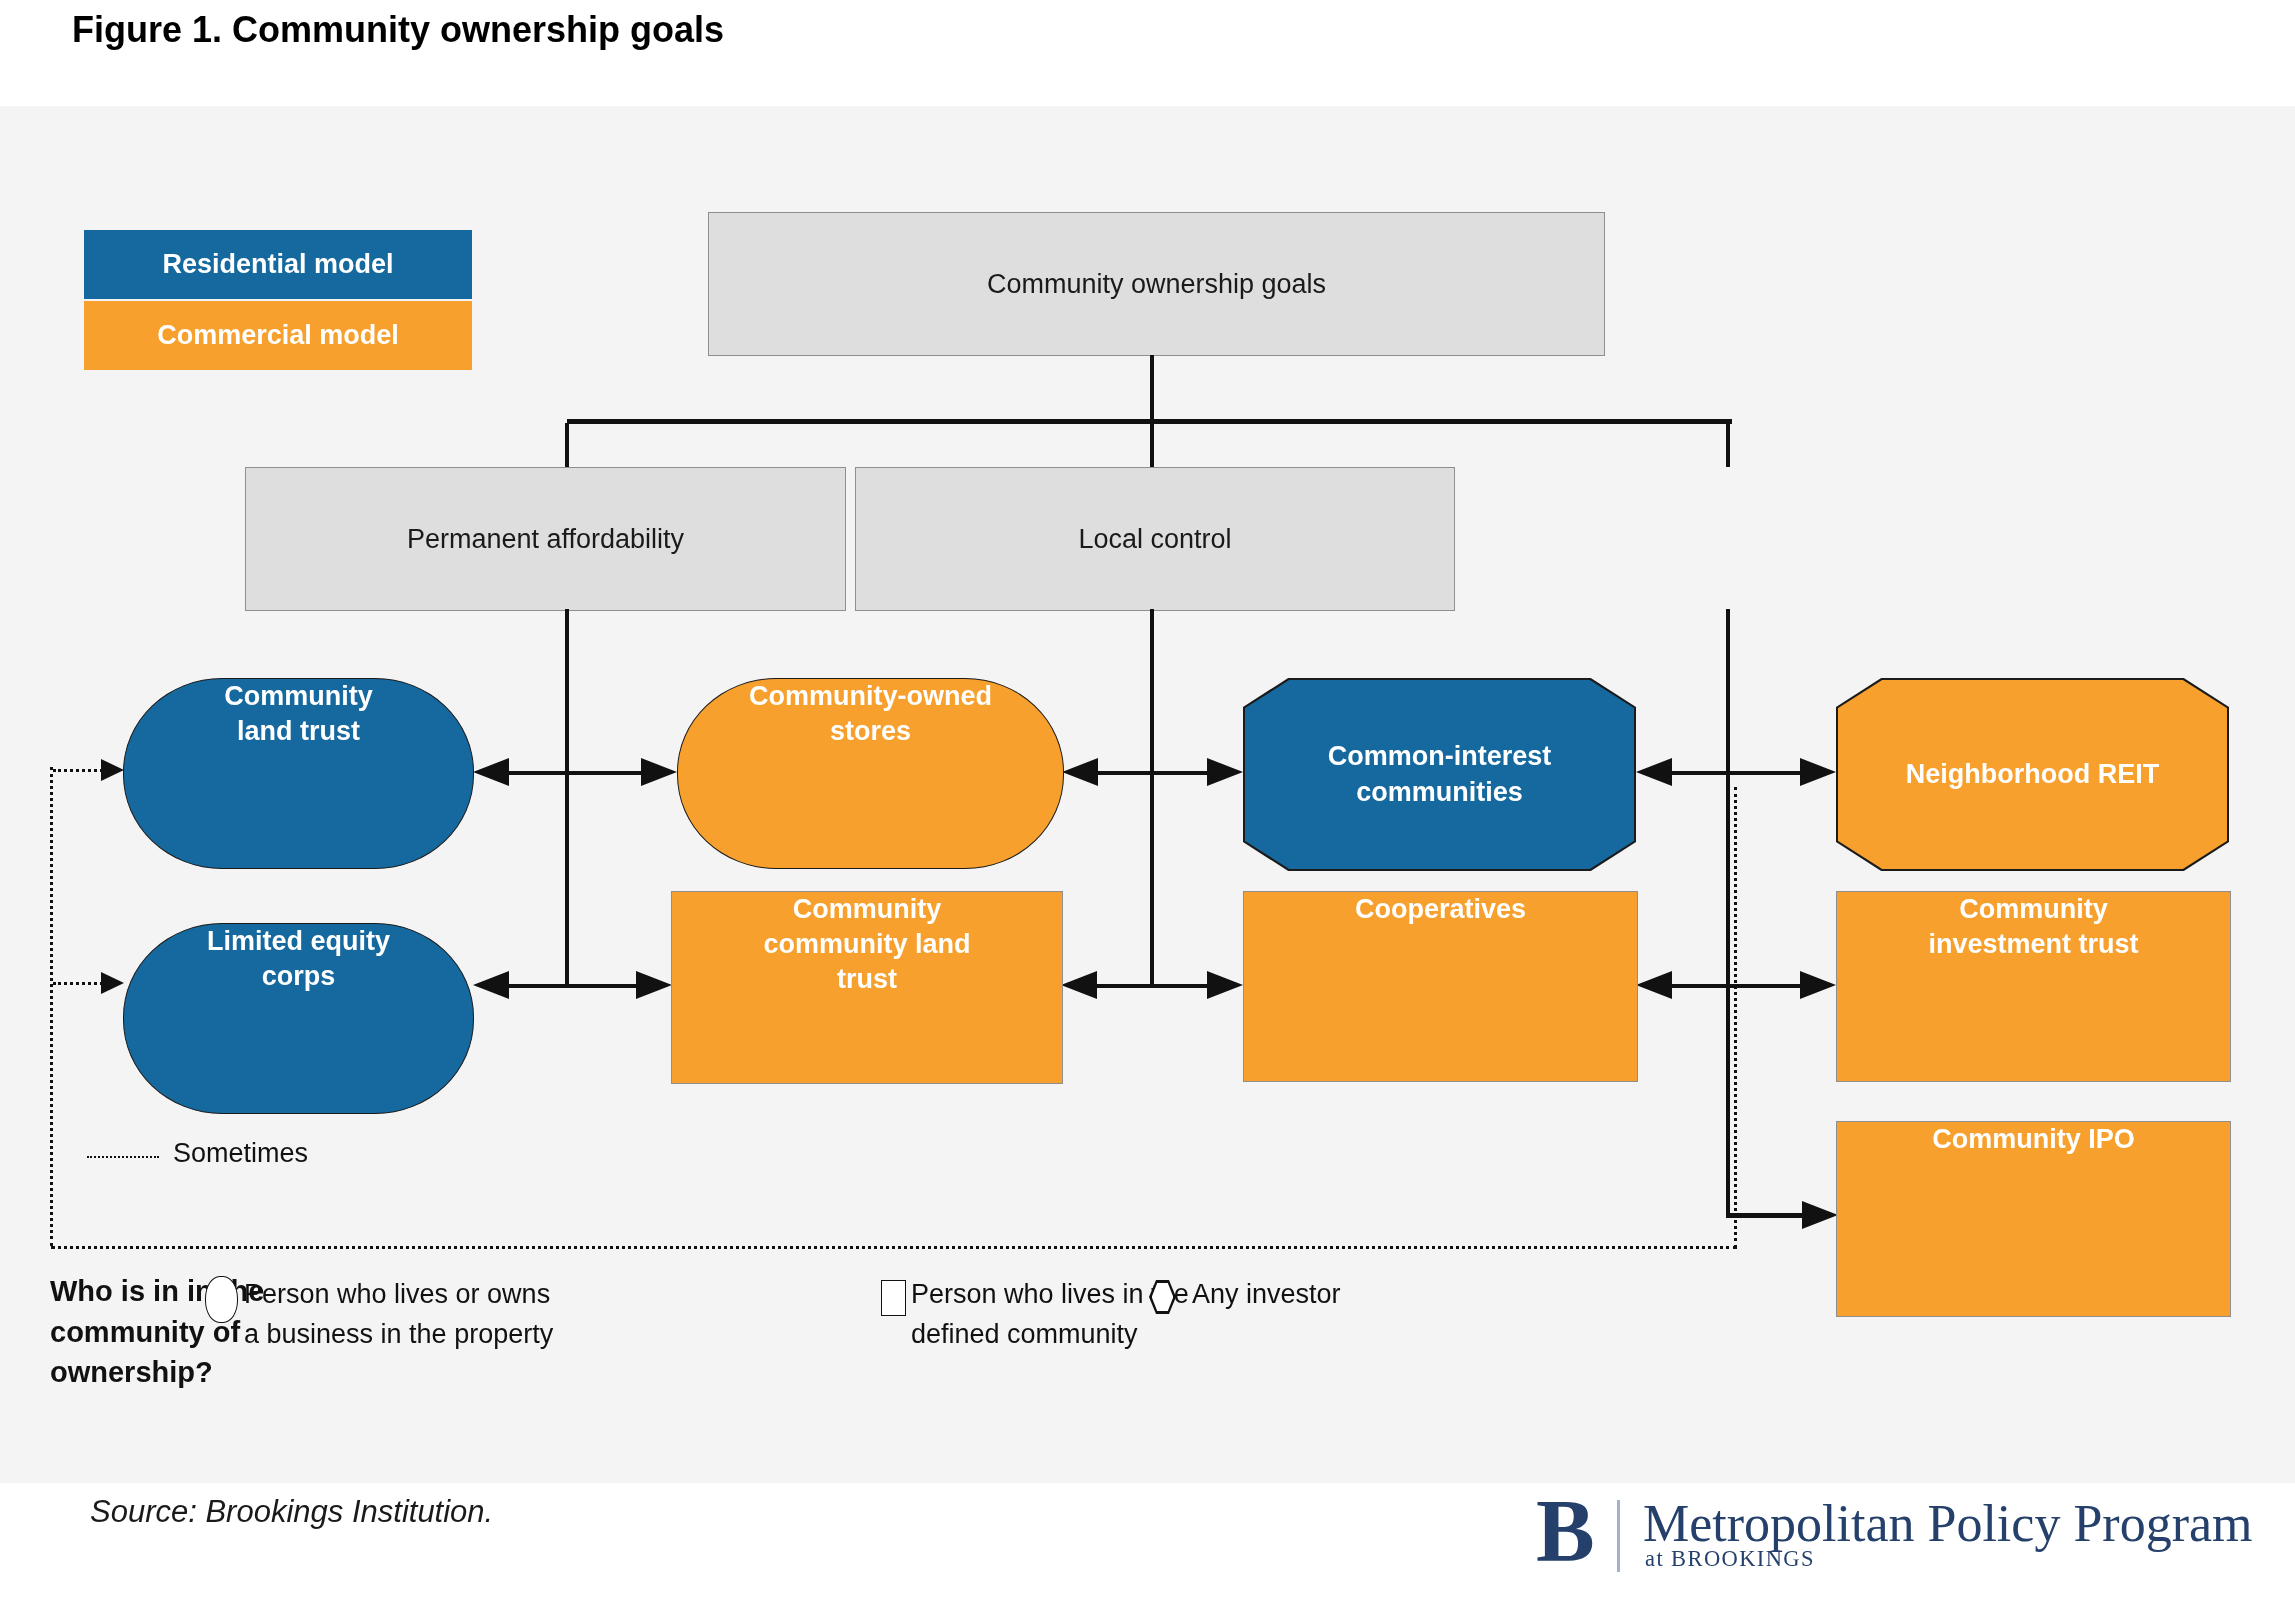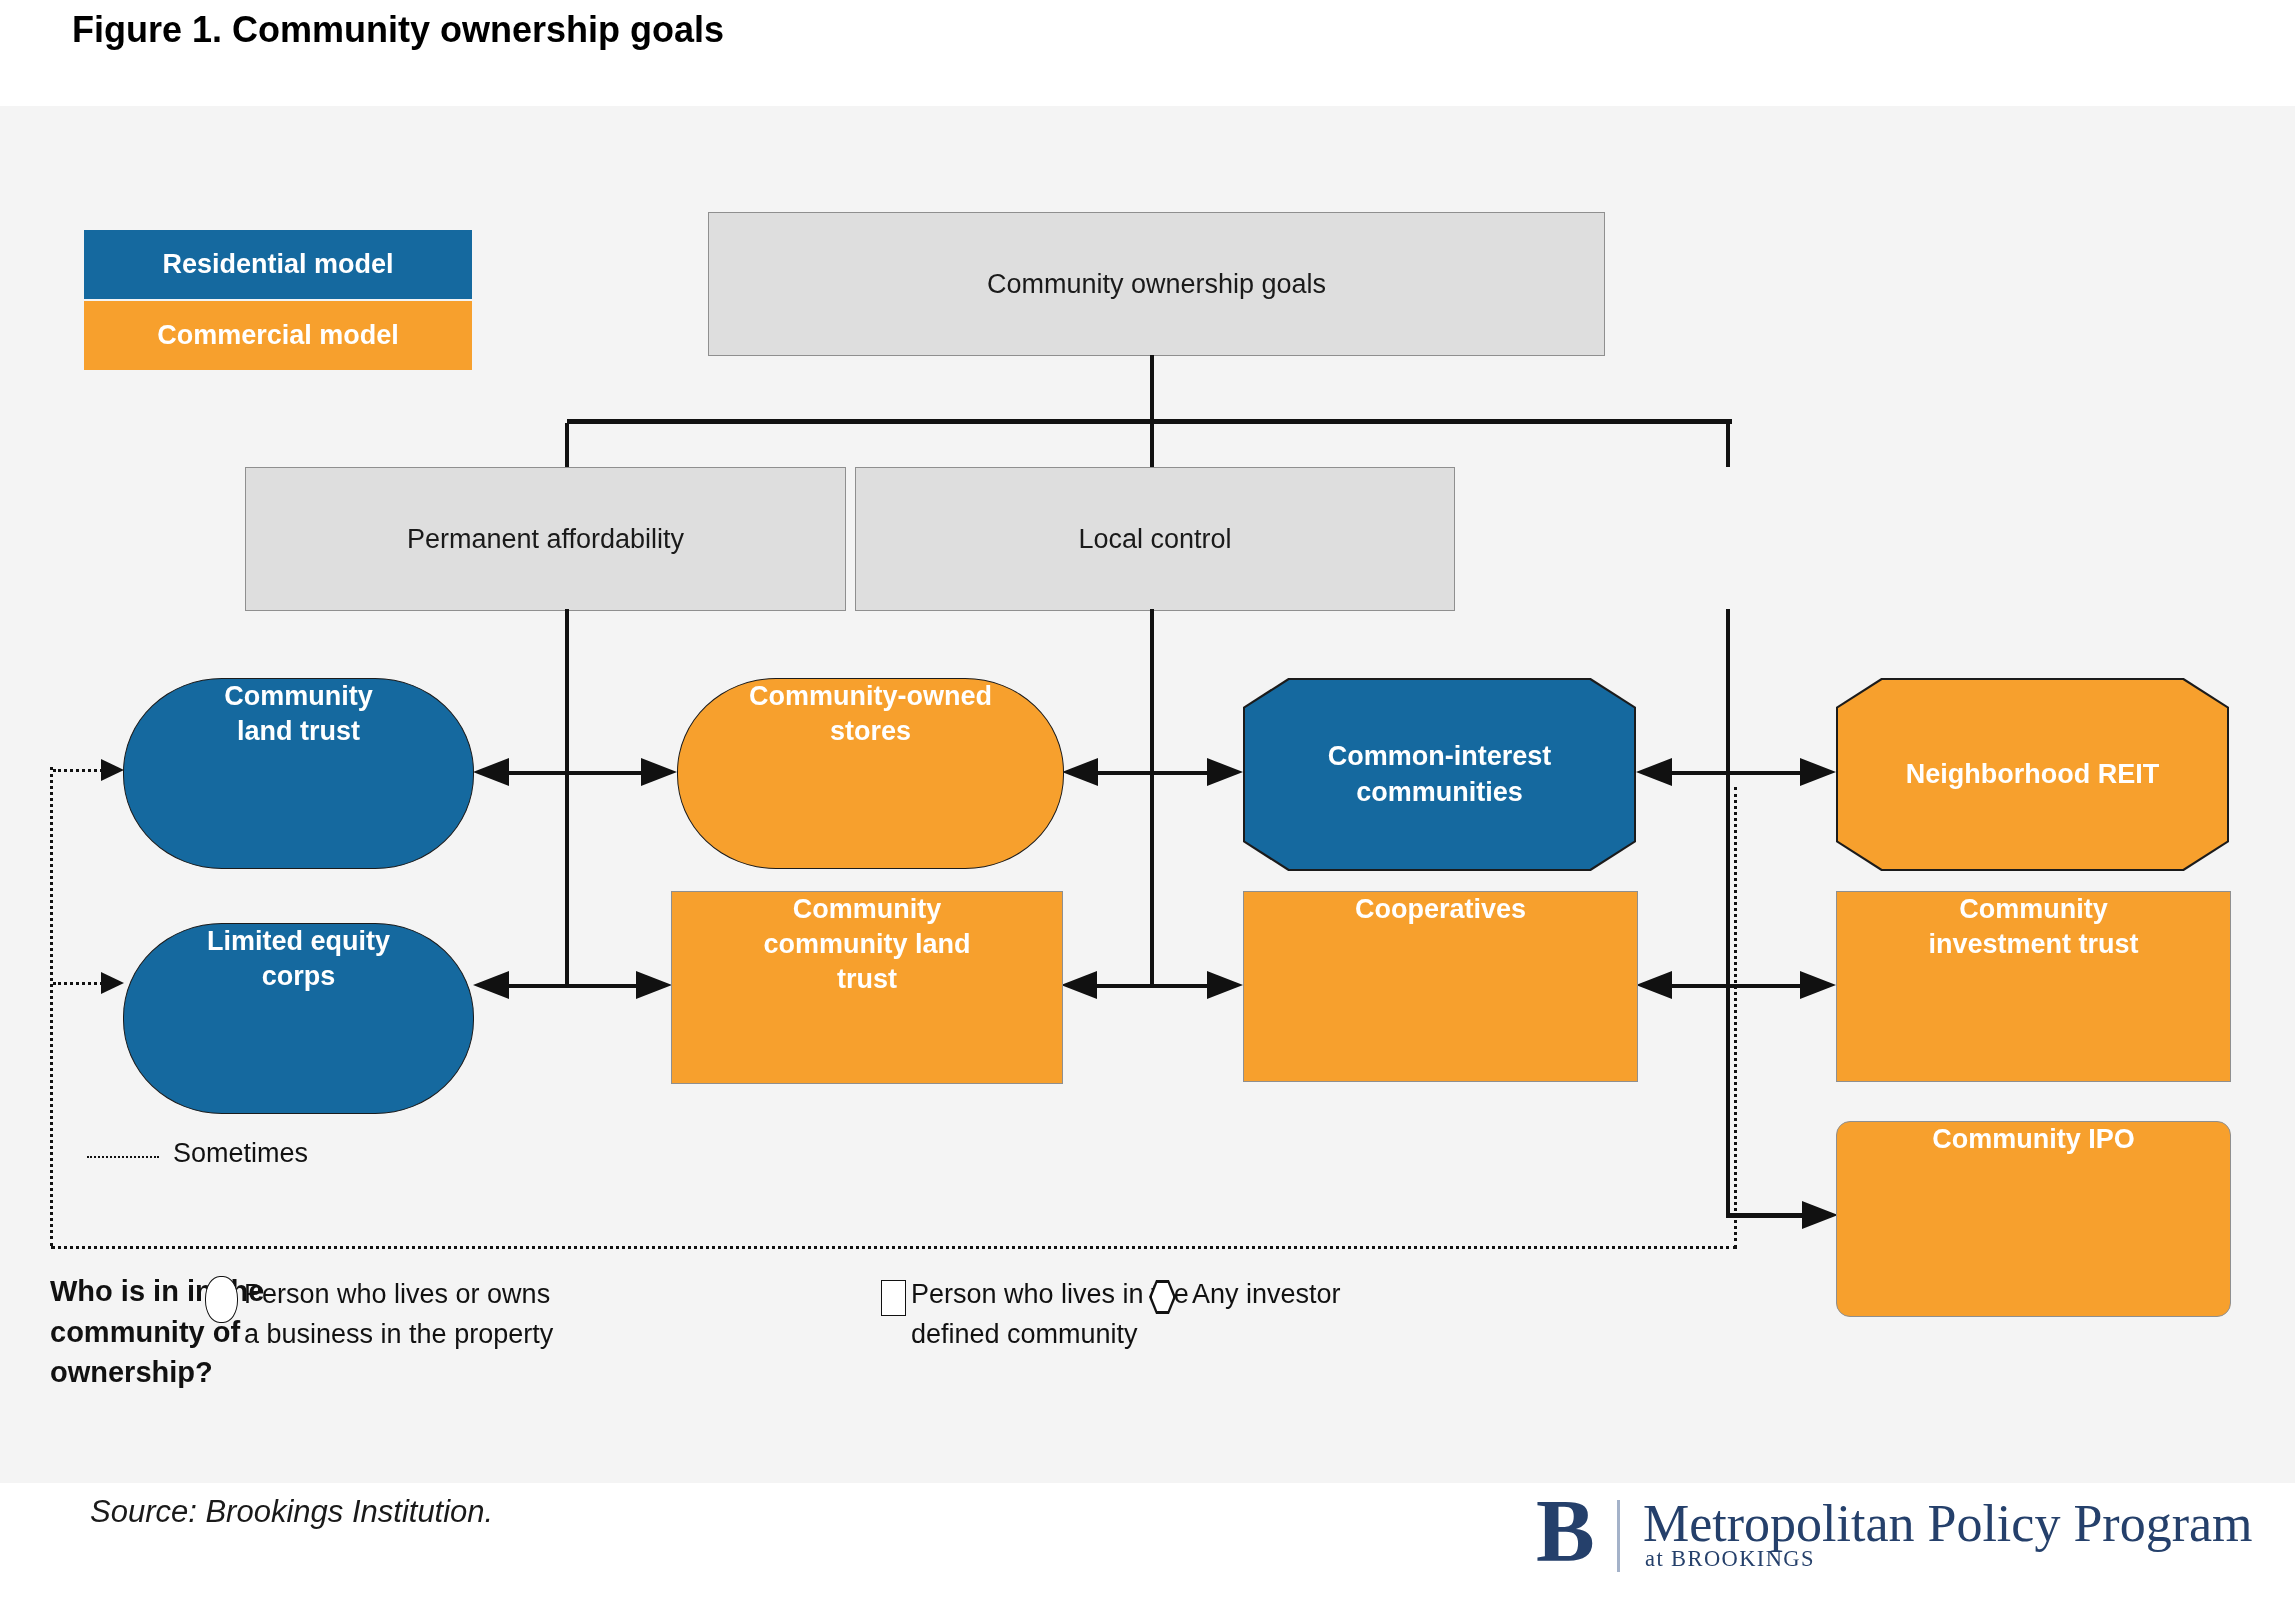--- a/index.html
+++ b/index.html
@@ -90,21 +90,21 @@
   .oct .lbl{white-space:pre-line;color:#fff;font-size:27px;font-weight:700;line-height:1.3;}
 
   #shape-clt{left:123px;top:678px;width:349px;height:189px;}
   #shape-cos{left:677px;top:678px;width:385px;height:189px;}
   #shape-cic{left:1243px;top:678px;width:393px;height:193px;}
   #shape-reit{left:1836px;top:678px;width:393px;height:193px;}
   #shape-lec{left:123px;top:891px;width:349px;height:189px;margin-top:32px;}
   #shape-cclt{left:671px;top:891px;width:390px;height:191px;}
   #shape-coop{left:1243px;top:891px;width:393px;height:189px;}
   #shape-cit{left:1836px;top:891px;width:393px;height:189px;}
-  #shape-ipo{left:1836px;top:1121px;width:393px;height:194px;border-radius:14px;}
+  #shape-ipo{left:1836px;top:1121px;width:393px;height:194px;}
 
   
   #sometimes-sample{left:87px;top:1156px;width:72px;border-top:2.7px dotted var(--line_black);height:0;position:absolute;}
   #sometimes-label{position:absolute;left:173px;top:1138px;font-size:27px;color:#111;}
 
   
   #who-question{position:absolute;left:50px;top:1271px;width:333px;font-size:29px;font-weight:700;color:#111;
                 line-height:1.4;white-space:pre-line;}
   .who-text{position:absolute;font-size:27px;color:#111;line-height:1.47;white-space:pre-line;}
   #who-text-1{left:244px;top:1275px;}

